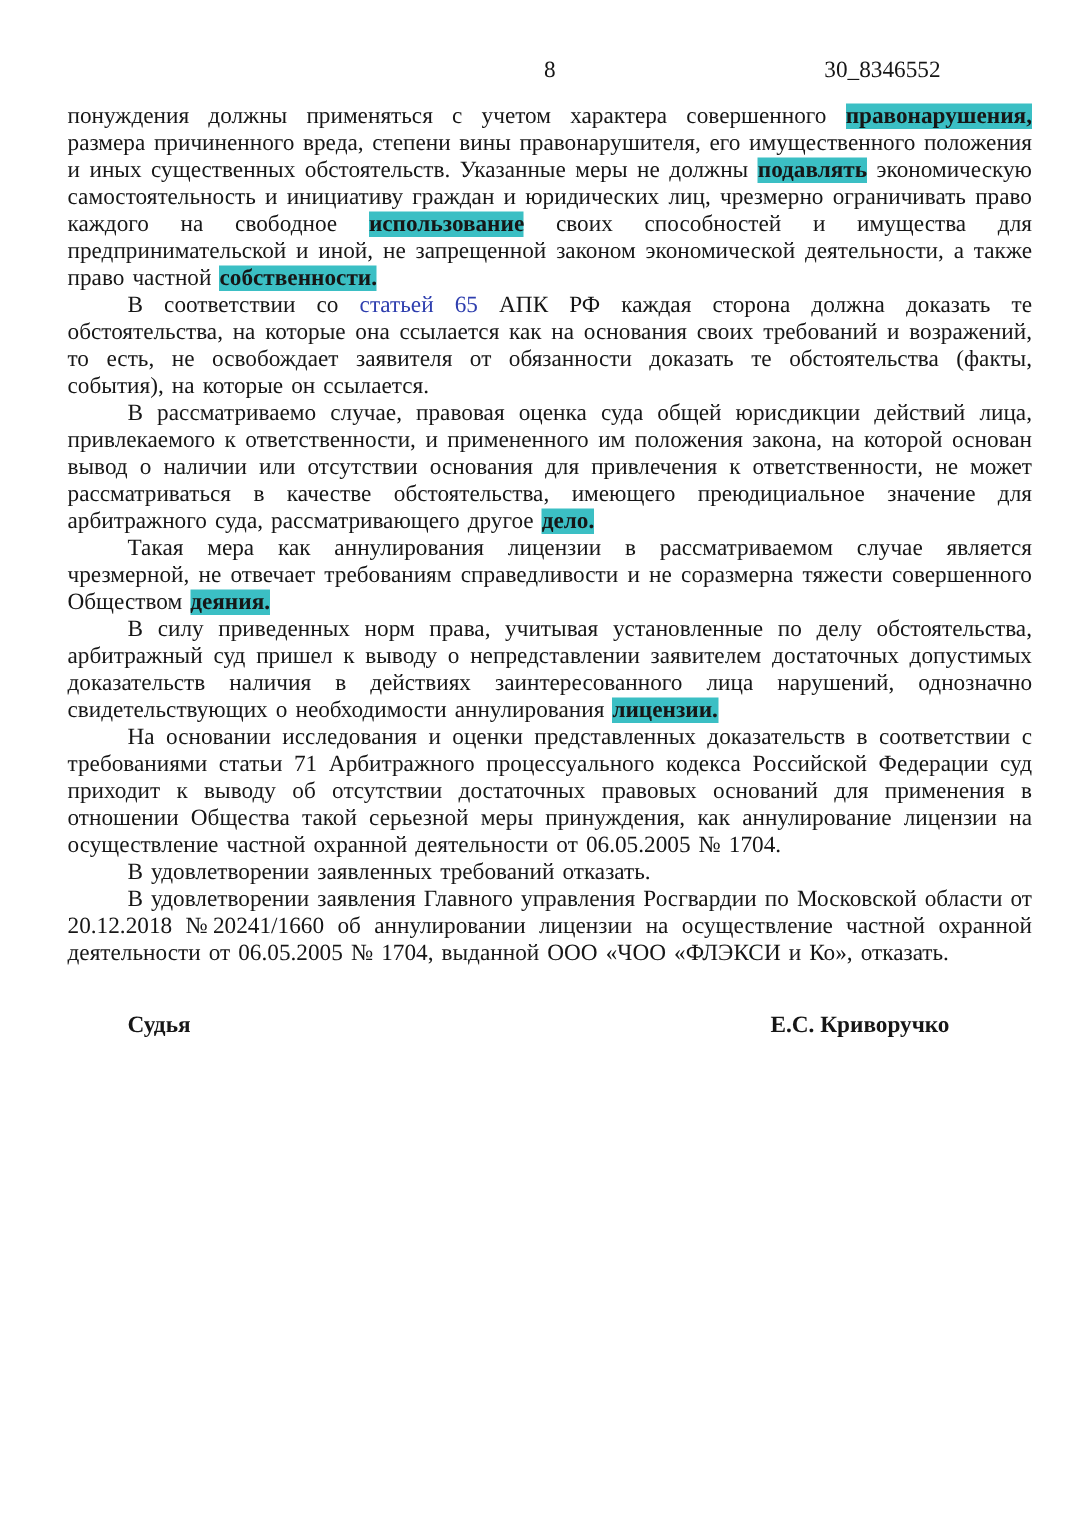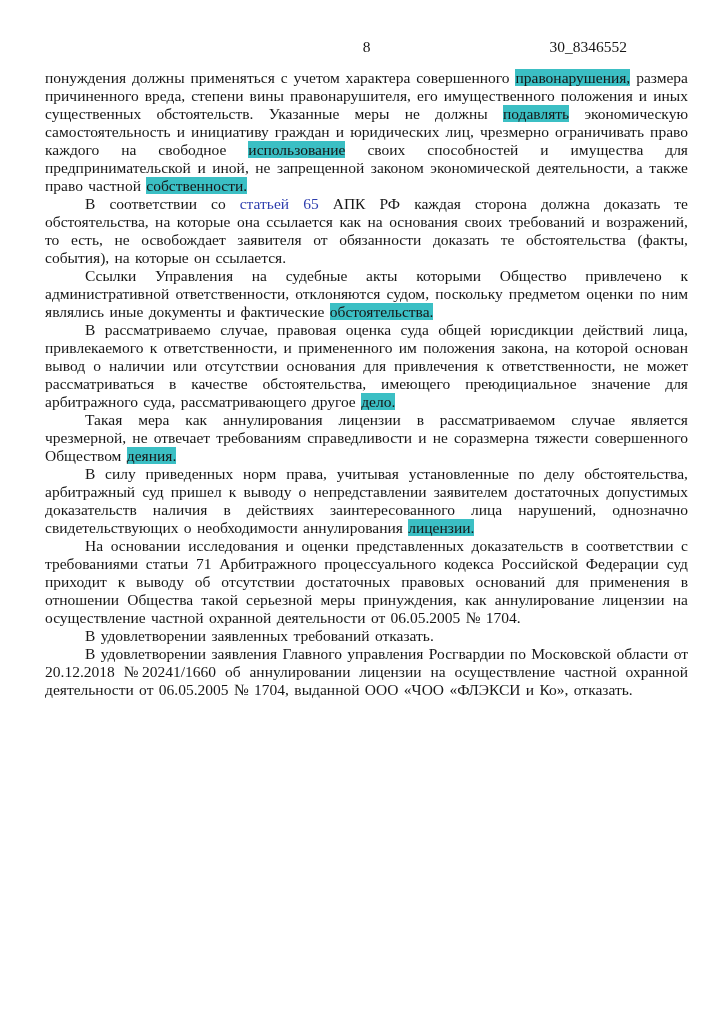--- a/index.html
+++ b/index.html
@@ -14,42 +14,45 @@
     padding:38px 36px 0 45px;
     overflow:hidden;
   }
   .hdr{position:relative;height:18px;margin-bottom:13px;}
   .hdr .pnum{position:absolute;left:50%;transform:translateX(-50%);}
   .hdr .dnum{position:absolute;right:61px;}
   p.body{margin:0;text-align:justify;text-indent:40px;word-spacing:1.5px;}
   p.no-indent{text-indent:0;}
   p.space-before{margin-top:14px;}
   p.heading{margin:16px 0;text-align:center;font-weight:bold;text-indent:0;word-spacing:normal;}
-  .hl{background:var(--hl,#3bbfc4);}
+  .hl{background:var(--hl,#3bbfc4);font-weight:bold;}
   .lnk{color:var(--lnk,#2e3eae);cursor:pointer;}
   .sig{
     display:flex;justify-content:space-between;
     margin-top:30px;font-weight:bold;
     padding-left:40px;padding-right:55px;
   }
 </style>
 </head>
 <body>
 
 <div class="page" style="--hl: #3bbfc4; --lnk: #2e3eae; --fg: #161616; --bg: #ffffff;">
   <div class="hdr">
     <span class="pnum">8</span>
     <span class="dnum">30_8346552</span>
   </div>
 
   <div>
       <p class="body no-indent"><span>понуждения должны применяться с учетом характера совершенного </span><span class="hl">правонарушения,</span><span> размера причиненного вреда, степени вины правонарушителя, его имущественного положения и иных существенных обстоятельств. Указанные меры не должны </span><span class="hl">подавлять</span><span> экономическую самостоятельность и инициативу граждан и юридических лиц, чрезмерно ограничивать право каждого на свободное </span><span class="hl">использование</span><span> своих способностей и имущества для предпринимательской и иной, не запрещенной законом экономической деятельности, а также право частной </span><span class="hl">собственности.</span></p>
       <p class="body"><span>В соответствии со </span><span class="lnk">статьей 65</span><span> АПК РФ каждая сторона должна доказать те обстоятельства, на которые она ссылается как на основания своих требований и возражений, то есть, не освобождает заявителя от обязанности доказать те обстоятельства (факты, события), на которые он ссылается.</span></p>
-      <p class="body"><span>Ссылки Управления на судебные акты которыми Общество привлечено к административной ответственности, отклоняются судом, поскольку предметом оценки по ним являлись иные документы и фактические </span><span class="hl">обстоятельства.</span></p>
       <p class="body"><span>В рассматриваемо случае, правовая оценка суда общей юрисдикции действий лица, привлекаемого к ответственности, и примененного им положения закона, на которой основан вывод о наличии или отсутствии основания для привлечения к ответственности, не может рассматриваться в качестве обстоятельства, имеющего преюдициальное значение для арбитражного суда, рассматривающего другое </span><span class="hl">дело.</span></p>
       <p class="body"><span>Такая мера как аннулирования лицензии в рассматриваемом случае является чрезмерной, не отвечает требованиям справедливости и не соразмерна тяжести совершенного Обществом </span><span class="hl">деяния.</span></p>
       <p class="body"><span>В силу приведенных норм права, учитывая установленные по делу обстоятельства, арбитражный суд пришел к выводу о непредставлении заявителем достаточных допустимых доказательств наличия в действиях заинтересованного лица нарушений, однозначно свидетельствующих о необходимости аннулирования </span><span class="hl">лицензии.</span></p>
       <p class="body"><span>На основании исследования и оценки представленных доказательств в соответствии с требованиями статьи 71 Арбитражного процессуального кодекса Российской Федерации суд приходит к выводу об отсутствии достаточных правовых оснований для применения в отношении Общества такой серьезной меры принуждения, как аннулирование лицензии на осуществление частной охранной деятельности от 06.05.2005 № 1704.</span></p>
       <p class="body"><span>В удовлетворении заявленных требований отказать.</span></p>
       <p class="body"><span>В удовлетворении заявления Главного управления Росгвардии по Московской области от 20.12.2018 №20241/1660 об аннулировании лицензии на осуществление частной охранной деятельности от 06.05.2005 № 1704, выданной ООО «ЧОО «ФЛЭКСИ и Ко», отказать.</span></p>
     </div>
 
+  <div class="sig">
+    <span>Судья</span>
+    <span>Е.С. Криворучко</span>
+  </div>
 </div>
 
 </body></html>

